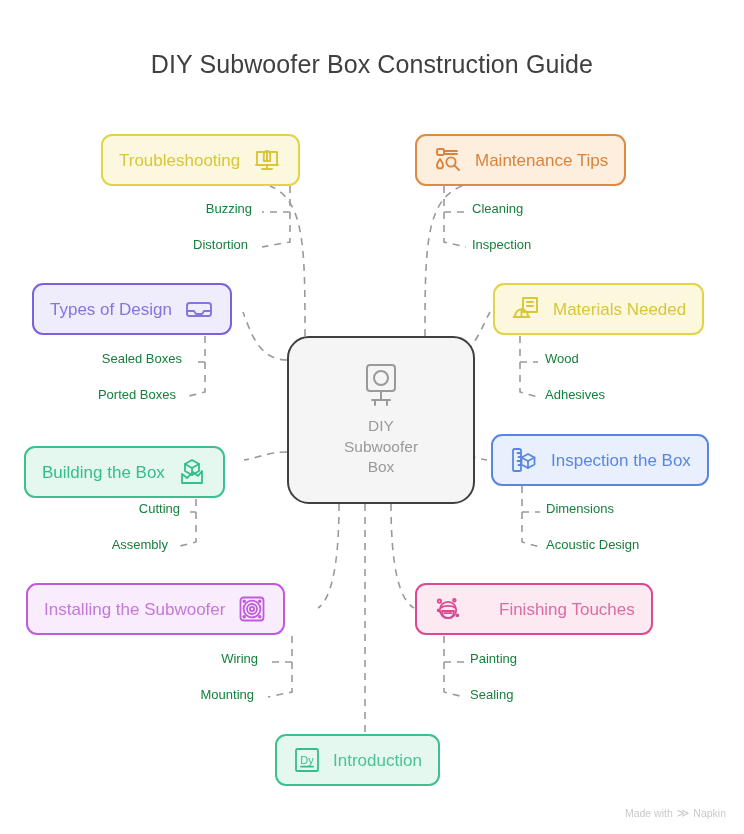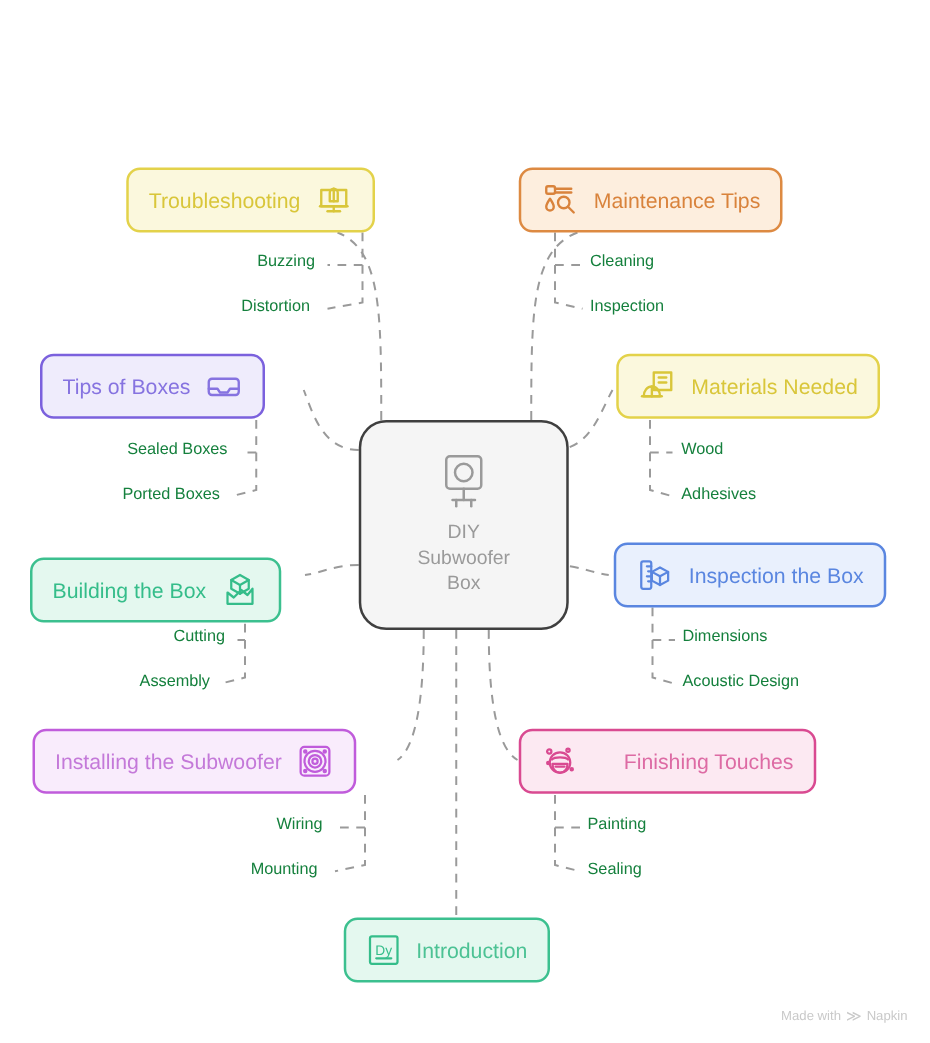--- a/index.html
+++ b/index.html
@@ -22,21 +22,21 @@
     letter-spacing:.1px;
   }
 
   
   svg.links{position:absolute;left:0;top:0;width:744px;height:834px;}
 
   
   .center-node{
     position:absolute;
     left:287px;top:336px;
-    width:168px;height:168px;
+    width:188px;height:168px;
     background:#f5f5f5;
     border:2.2px solid #3f3f3f;
     border-radius:22px;
     box-sizing:border-box;
     display:flex;flex-direction:column;
     align-items:center;justify-content:center;
     z-index:4;
   }
   .center-node .c-icon{margin-bottom:8px;line-height:0;}
   .center-label{
@@ -78,20 +78,21 @@
     font-size:10.5px;color:#c9c9c9;
     display:flex;align-items:center;gap:4px;
   }
   .watermark .wm-mark{font-size:12px;color:#c9c9c9;}
 </style>
 </head>
 <body>
 
 <div id="canvas">
 
+  <div class="title">DIY Subwoofer Box Construction Guide</div>
 
   <svg class="links" viewBox="0 0 744 834" xmlns="http://www.w3.org/2000/svg">
     <g fill="none" stroke="#9a9a9a" stroke-width="1.6" stroke-dasharray="7,6" stroke-linecap="butt">
 
       <path d="M305,336 C305,250 305,200 270,186"></path>
 
       <path d="M425,336 C425,250 425,200 462,186"></path>
 
       <path d="M287,360 C258,360 250,330 243,312"></path>
 
@@ -173,21 +174,21 @@
         <line x1="11" y1="9" x2="24" y2="9"></line>
         <path d="M7 14 C7 14 4 18.4 4 20.4 a3 3 0 0 0 6 0 C10 18.4 7 14 7 14 Z"></path>
         <circle cx="18" cy="17" r="4.6"></circle>
         <line x1="21.4" y1="20.4" x2="26" y2="25"></line>
       </svg>
     </span>
     <span class="p-label" style="color:#d9833c;">Maintenance Tips</span>
   </div>
 
   <div class="pill icon-right" style="left:32px;top:283px;border-color:#7b61dd;background:#efecfc;">
-    <span class="p-label" style="color:#8673e0;">Tips of Boxes</span>
+    <span class="p-label" style="color:#8673e0;">Types of Design</span>
     <span class="p-icon">
       <svg width="30" height="30" viewBox="0 0 30 30" fill="none" stroke="#8673e0" stroke-width="1.9" stroke-linecap="round" stroke-linejoin="round">
         <rect x="3" y="9" width="24" height="13" rx="2.6"></rect>
         <path d="M3 17 L10 17 L12 20 L18 20 L20 17 L27 17"></path>
       </svg>
     </span>
   </div>
 
   <div class="pill icon-left" style="left:493px;top:283px;border-color:#e3d24a;background:#fbf8dd;">
     <span class="p-icon">

